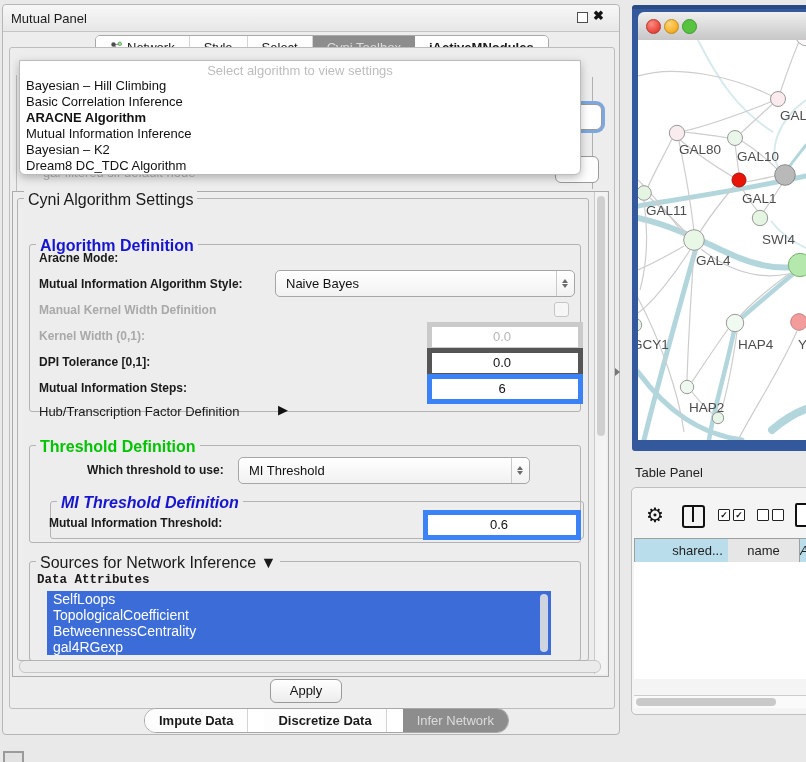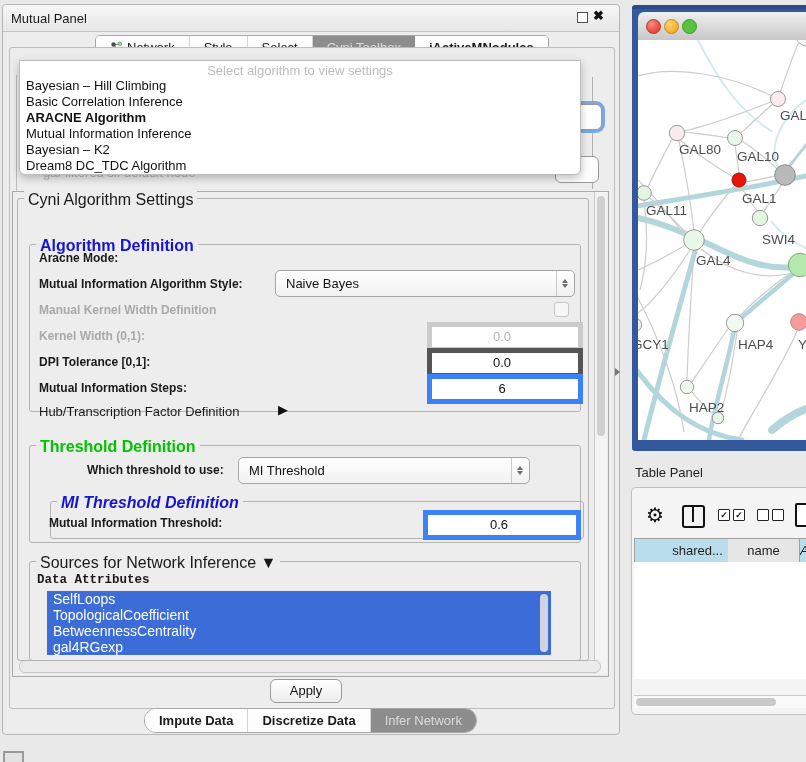--- a/index.html
+++ b/index.html
@@ -188,21 +188,21 @@
   <span class="abs lbl" style="left:34px;top:568px;font-size:12.5px;font-family:Liberation Mono, monospace;">Data Attributes</span>
   <div class="abs datalist" style="left:44px;top:586px;width:504px;height:64px;">
     <div class="item">SelfLoops</div>
     <div class="item">TopologicalCoefficient</div>
     <div class="item">BetweennessCentrality</div>
     <div class="item">gal4RGexp</div>
     <div class="list-vsb"></div>
   </div>
 
   <div class="abs btn" style="left:267px;top:674px;width:70px;height:22px;">Apply</div>
-  <div class="abs tabstrip" style="left:141px;top:703px;border-radius:12px;">
+  <div class="abs tabstrip" style="left:141px;top:703px;border-radius:12px;gap:16px;">
     <div class="tab" style="font-weight:bold;">Impute Data</div>
     <div class="tab" style="font-weight:bold;">Discretize Data</div>
     <div class="tab sel">Infer Network</div>
   </div>
 </div>
 
 <div class="abs splitter-ic"></div>
 
 <div class="abs netframe"></div>
 <div class="abs mac-titlebar">

